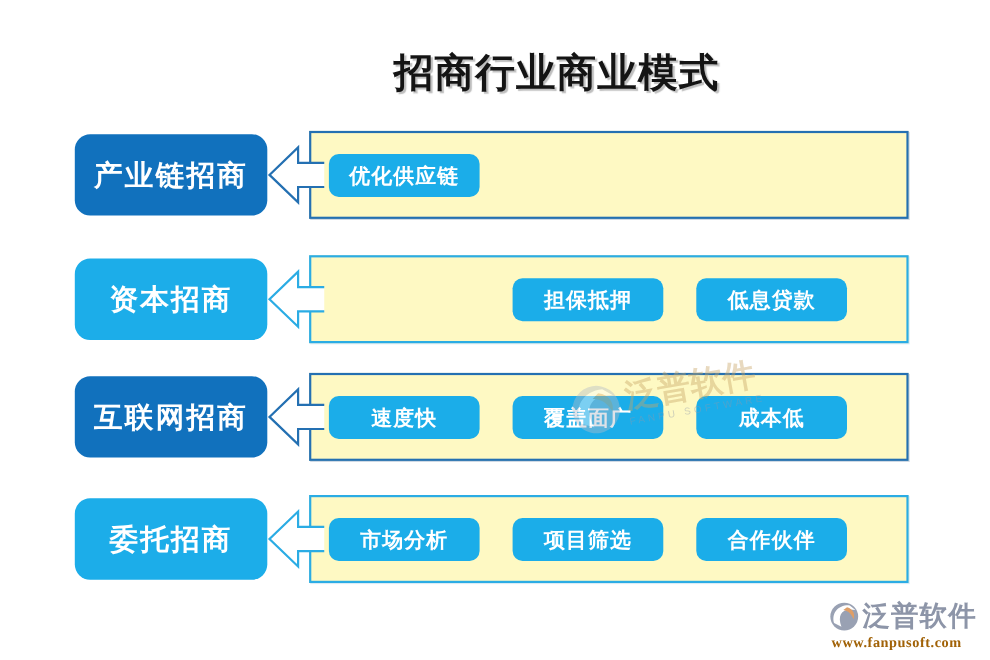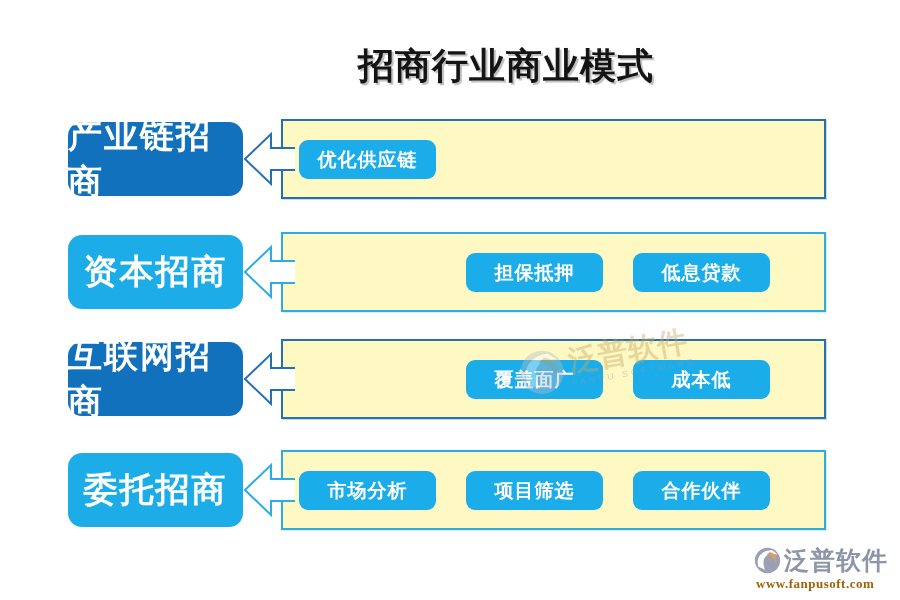--- a/index.html
+++ b/index.html
@@ -4,21 +4,21 @@
 <style>
   html,body{margin:0;padding:0;background:#fff;}
   .stage{position:relative;width:900px;height:600px;background:#ffffff;overflow:hidden;
          font-family:"Liberation Sans",sans-serif;}
   .title{position:absolute;top:42px;left:0;width:900px;text-align:center;
          transform:translateX(56px);
          font-family:"Liberation Serif",serif;font-weight:bold;font-size:36px;color:#141414;
          letter-spacing:1px;text-shadow:2px 2px 1px rgba(110,110,110,0.45);}
   
   .row-label{position:absolute;left:68px;width:175px;height:74px;border-radius:14px;
-         color:#fff;font-weight:bold;font-size:34px;letter-spacing:2px;
+         color:#fff;font-weight:bold;font-size:26px;letter-spacing:2px;
          display:flex;align-items:center;justify-content:center;}
   .dark .row-label{background:#1171bd;}
   .cyan .row-label{background:#1cade9;}
   
   .row-box{position:absolute;left:281px;width:545px;height:80px;box-sizing:border-box;
          border:2px solid;background:#fef9c3;}
   .dark .row-box{border-color:#2470b2;box-shadow:1px 1px 0 rgba(120,150,180,.35);}
   .cyan .row-box{border-color:#2bace4;box-shadow:1px 1px 0 rgba(150,200,230,.35);}
   
   .chip{position:absolute;top:19px;width:137px;height:39px;border-radius:9px;background:#1bade9;
@@ -79,20 +79,21 @@
     </div>
   </section>
 
   <section class="row dark r3">
     <div class="row-label">互联网招商</div>
     <svg class="arrow" viewBox="0 0 52 60">
       <polygon points="2,30 28,5 28,19 52,19 52,41 28,41 28,55" fill="#ffffff" stroke="none"></polygon>
       <path d="M52,19 H28 V5 L2,30 L28,55 V41 H52" fill="none" stroke-width="2"></path>
     </svg>
     <div class="row-box">
+      <div class="chip c1">速度快</div>
       <div class="chip c2">覆盖面广</div>
       <div class="chip c3">成本低</div>
     </div>
   </section>
 
   <section class="row cyan r4">
     <div class="row-label">委托招商</div>
     <svg class="arrow" viewBox="0 0 52 60">
       <polygon points="2,30 28,5 28,19 52,19 52,41 28,41 28,55" fill="#ffffff" stroke="none"></polygon>
       <path d="M52,19 H28 V5 L2,30 L28,55 V41 H52" fill="none" stroke-width="2"></path>

